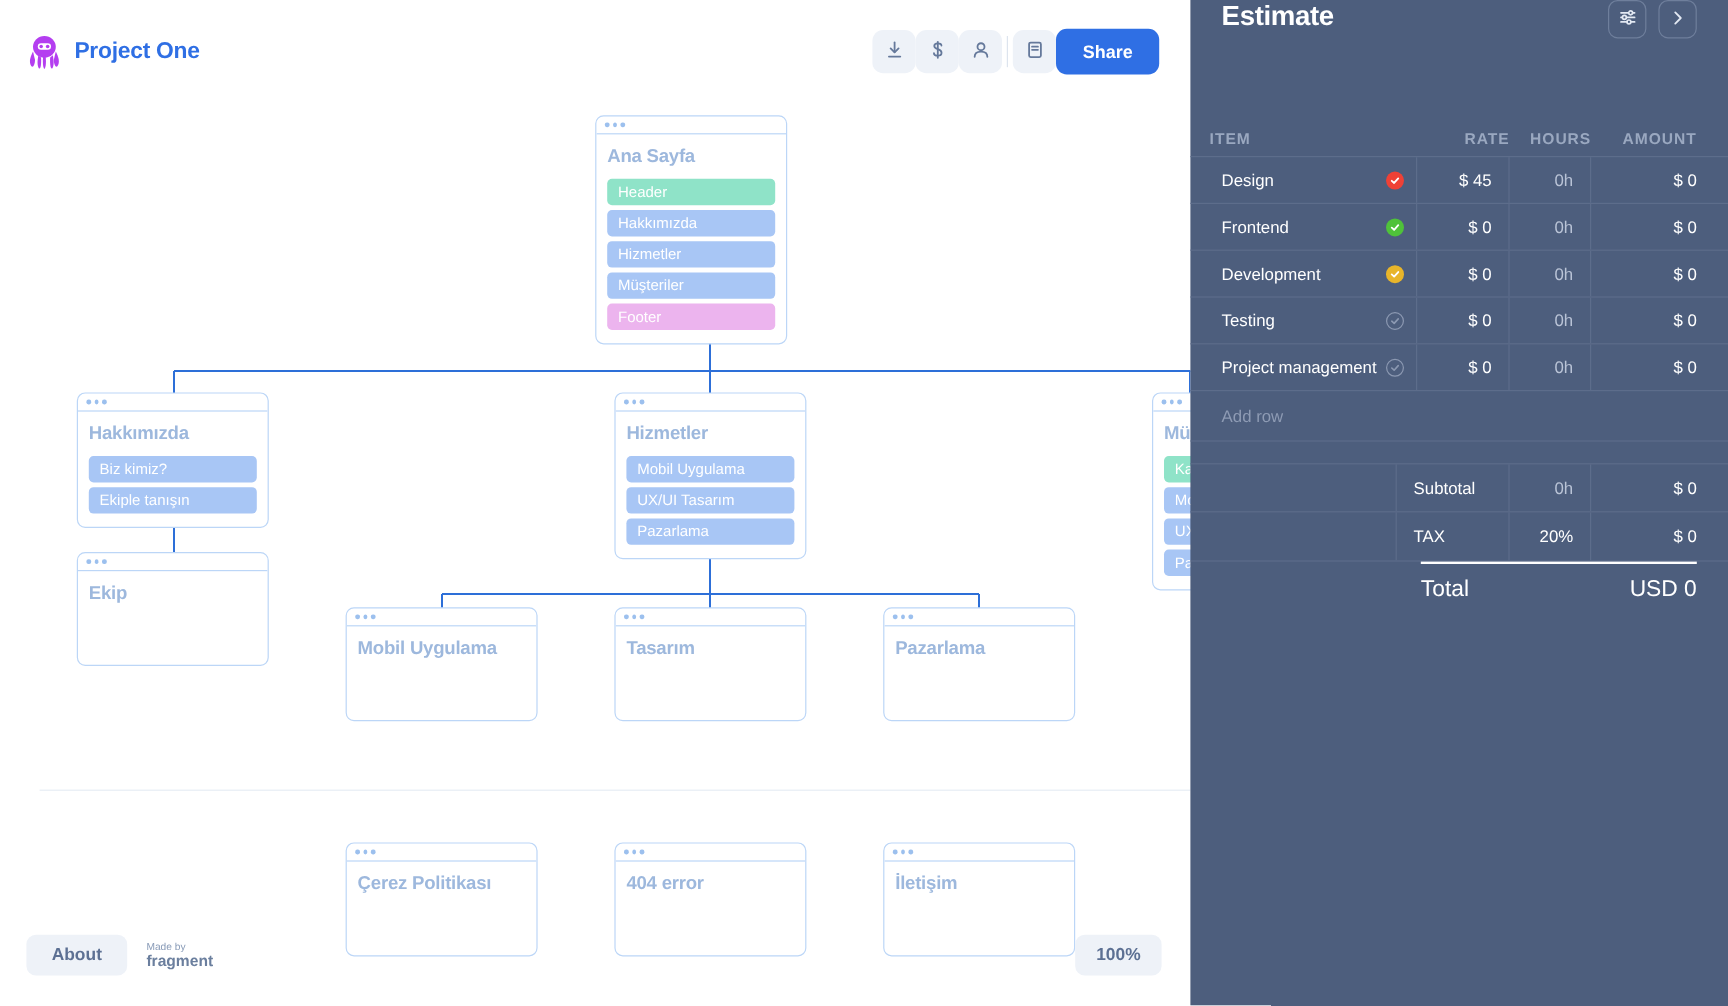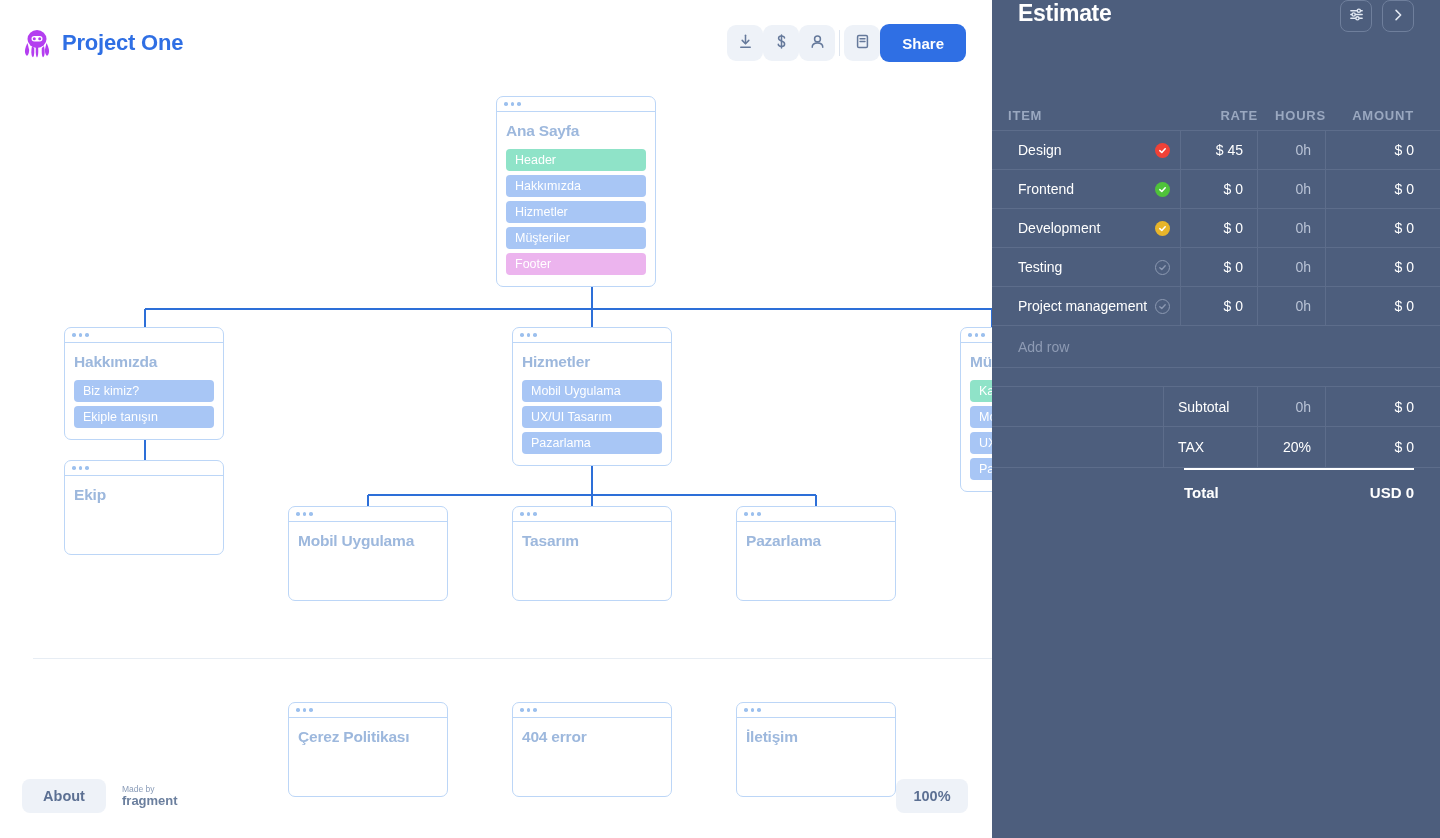--- a/index.html
+++ b/index.html
@@ -18,21 +18,21 @@
   }
 
   
   #topbar {
     position: absolute; left: 0; top: 0; width: 992px; height: 86px;
     display: flex; align-items: center; z-index: 40;
   }
   .brand { display: flex; align-items: center; gap: 11px; margin-left: 23px; }
   .brand-logo { width: 28px; height: 30px; position: relative; }
   .brand-title {
-    font-size: 22px; font-weight: bold; color: #2f6fe4; letter-spacing: -0.2px;
+    font-size: 19px; font-weight: bold; color: #2f6fe4; letter-spacing: -0.2px;
   }
   .tb-actions {
     margin-left: auto; margin-right: 26px;
     display: flex; align-items: center; 
   }
   .tb-btn {
     width: 36px; height: 36px; border-radius: 9px;
     background: #eef2f8; border: none;
     display: flex; align-items: center; justify-content: center;
     cursor: pointer; color: #65799b;
@@ -210,21 +210,21 @@
     padding-right: 14px; border-right: 1px solid #5d6d8b; color: #b9c3d6;
   }
   .sumrow .sr {
     width: 114px; height: 100%; display: flex; align-items: center; justify-content: flex-end;
     padding-right: 26px;
   }
   .sumrow.tax .sm { color: #ffffff; }
   .totalrow {
     display: flex; align-items: center; height: 46px;
     margin: 0 26px 0 192px; border-top: 2px solid #ffffff;
-    font-size: 15px; font-weight: bold; color: #fff; justify-content: flex-end;
+    font-size: 19px; font-weight: normal; color: #fff; justify-content: flex-end;
   }
   .totalrow .tl { flex: 1 1 auto; }
 </style>
 </head>
 <body>
 
 <div id="app">
 
   <div id="canvas">
 

